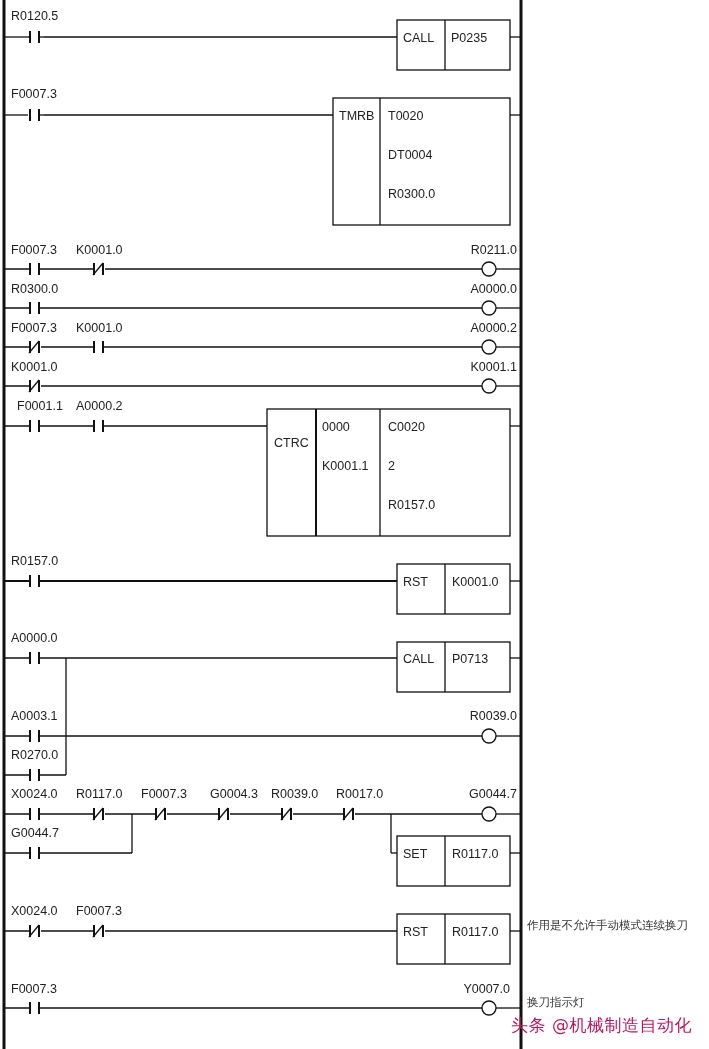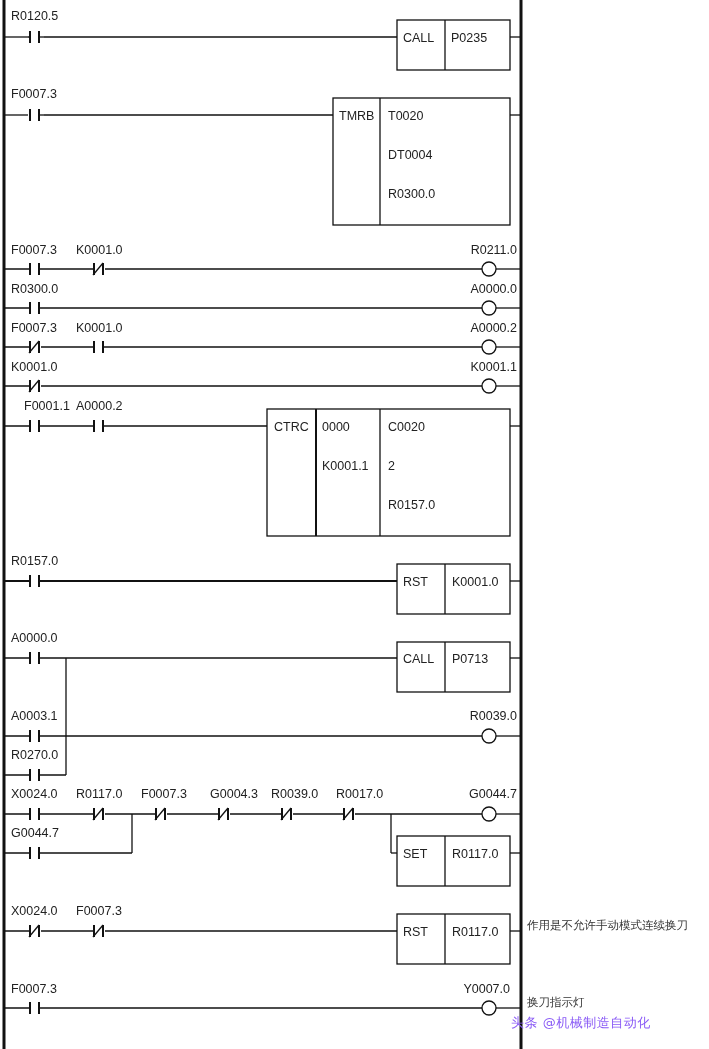--- a/index.html
+++ b/index.html
@@ -3,21 +3,21 @@
 <meta charset="utf-8">
 <style>
   html, body { margin:0; padding:0; background:#ffffff; }
   body { width:709px; height:1049px; position:relative; overflow:hidden;
          font-family:"Liberation Sans", "DejaVu Sans", sans-serif; color:#1a1a1a; }
   #ladder { position:absolute; left:0; top:0; }
   .lbl { position:absolute; font-size:12.5px; line-height:14px; white-space:nowrap; color:#222;text-align:center; }
   .lbl.r { text-align:right; }
   .boxtxt { position:absolute; font-size:12.5px; line-height:14px; white-space:nowrap; color:#222; }
   .note { position:absolute; font-family:Liberation Mono, monospace; font-size:11.5px; color:#333; white-space:nowrap; }
-  .wm { position:absolute; font-family:"DejaVu Sans", sans-serif; font-size:13px; color:#8b5cf6; white-space:nowrap; letter-spacing:0.5px; }
+  .wm { position:absolute; font-family:"DejaVu Sans", sans-serif; font-size:17px; color:#be185d; white-space:nowrap; letter-spacing:0.5px; }
 </style>
 </head>
 <body>
 
 <svg id="ladder" width="709" height="1049" viewBox="0 0 709 1049" xmlns="http://www.w3.org/2000/svg">
   <g stroke="#111" fill="none" stroke-width="1.3">
 
     <line x1="4" y1="0" x2="4" y2="1049" stroke-width="3"></line>
     <line x1="521" y1="0" x2="521" y2="1049" stroke-width="3"></line>
 
@@ -258,21 +258,21 @@
 </svg>
 
 <span class="lbl" style="left:11px;top:9px">R0120.5</span>
 <span class="lbl" style="left:11px;top:87px">F0007.3</span>
 <span class="lbl" style="left:11px;top:243px">F0007.3</span>
 <span class="lbl" style="left:76px;top:243px">K0001.0</span>
 <span class="lbl" style="left:11px;top:282px">R0300.0</span>
 <span class="lbl" style="left:11px;top:321px">F0007.3</span>
 <span class="lbl" style="left:76px;top:321px">K0001.0</span>
 <span class="lbl" style="left:11px;top:360px">K0001.0</span>
-<span class="lbl" style="left:24px;top:399px">F0001.1</span>
+<span class="lbl" style="left:17px;top:399px">F0001.1</span>
 <span class="lbl" style="left:76px;top:399px">A0000.2</span>
 <span class="lbl" style="left:11px;top:554px">R0157.0</span>
 <span class="lbl" style="left:11px;top:631px">A0000.0</span>
 <span class="lbl" style="left:11px;top:709px">A0003.1</span>
 <span class="lbl" style="left:11px;top:748px">R0270.0</span>
 <span class="lbl" style="left:11px;top:787px">X0024.0</span>
 <span class="lbl" style="left:76px;top:787px">R0117.0</span>
 <span class="lbl" style="left:141px;top:787px">F0007.3</span>
 <span class="lbl" style="left:210px;top:787px">G0004.3</span>
 <span class="lbl" style="left:271px;top:787px">R0039.0</span>
@@ -291,21 +291,21 @@
 <span class="lbl r" style="right:199px;top:982px">Y0007.0</span>
 
 <span class="boxtxt" style="left:403px;top:31px">CALL</span>
 <span class="boxtxt" style="left:451px;top:31px">P0235</span>
 
 <span class="boxtxt" style="left:339px;top:109px">TMRB</span>
 <span class="boxtxt" style="left:388px;top:109px">T0020</span>
 <span class="boxtxt" style="left:388px;top:148px">DT0004</span>
 <span class="boxtxt" style="left:388px;top:187px">R0300.0</span>
 
-<span class="boxtxt" style="left:274px;top:420px">CTRC</span>
+<span class="boxtxt" style="left:274px;top:436px">CTRC</span>
 <span class="boxtxt" style="left:322px;top:420px">0000</span>
 <span class="boxtxt" style="left:322px;top:459px">K0001.1</span>
 <span class="boxtxt" style="left:388px;top:420px">C0020</span>
 <span class="boxtxt" style="left:388px;top:459px">2</span>
 <span class="boxtxt" style="left:388px;top:498px">R0157.0</span>
 
 <span class="boxtxt" style="left:403px;top:575px">RST</span>
 <span class="boxtxt" style="left:452px;top:575px">K0001.0</span>
 
 <span class="boxtxt" style="left:403px;top:652px">CALL</span>

